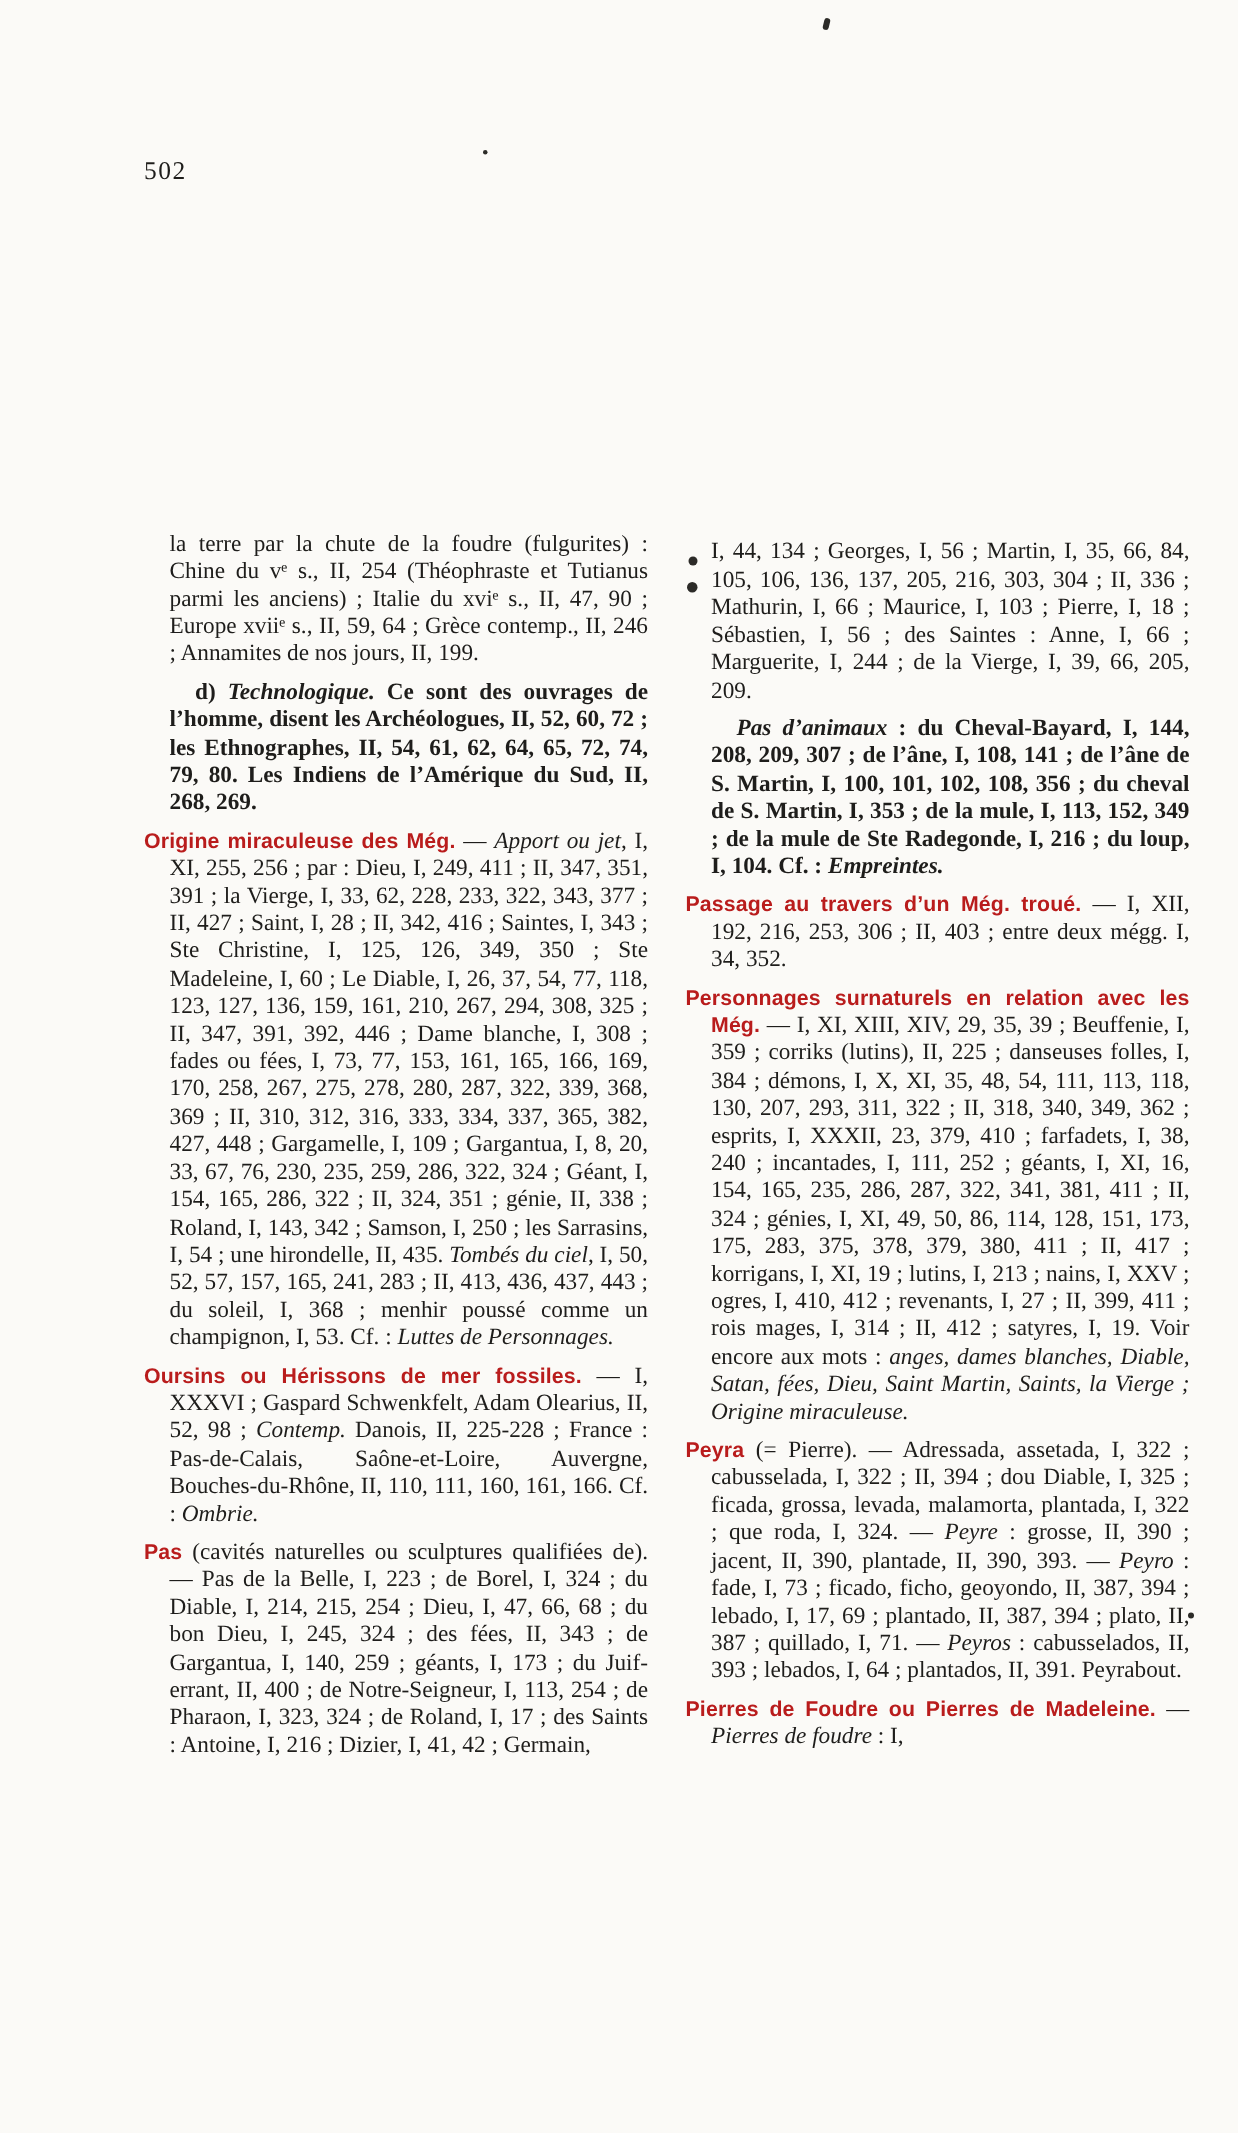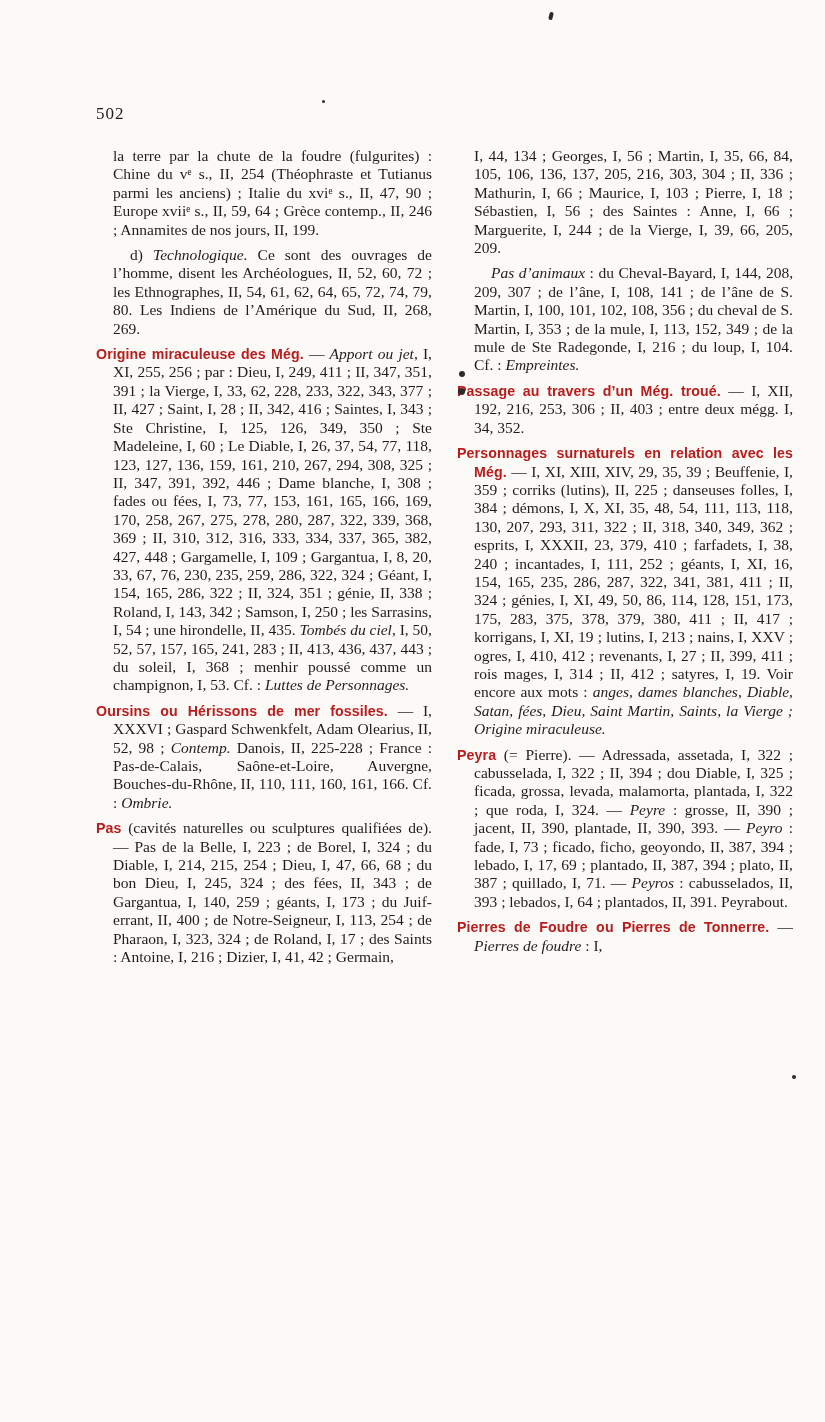--- a/index.html
+++ b/index.html
@@ -15,33 +15,33 @@
   }
   .running-head { position:absolute; left:96px; top:103px; width:697px; height:26px; }
   .folio { position:absolute; left:0; top:1px; font-size:17px; letter-spacing:1px; }
   .head-title {
     display:block; text-align:center;
     font-size:13.5px; letter-spacing:3px; word-spacing:7px;
     padding-top:4px; color:#242320;
   }
   .columns {
     position:absolute; left:96px; top:147px; width:697px;
-    display:flex; gap:25px; height:1240px; overflow:hidden;
+    display:flex; gap:25px; height:1240px; overflow:hidden;align-items:center;
   }
   .col { width:336px; }
   .para {
     text-align:justify;
     font-size:15.5px;
     line-height:18.4px;
     margin-bottom:7px;
     hyphens:none;
   }
   .cont  { padding-left:17px; }
   .entry { padding-left:17px; text-indent:-17px; }
-  .sub   { padding-left:17px; text-indent:17px; }
+  .sub   { padding-left:17px; text-indent:17px;font-weight:bold; }
   .hw {
     font-family:"Liberation Sans","DejaVu Sans",sans-serif;
     font-weight:700; font-size:14.2px; letter-spacing:0.1px; color:#b91c1c;
   }
   .it { font-style:italic; }
   .speck { position:absolute; background:#2c2b28; border-radius:50%; }
   .speck.s1 { left:549px; top:12px;   width:4px; height:8px; border-radius:2px; transform:rotate(14deg); }
   .speck.s2 { left:322px; top:100px;  width:3px; height:3px; }
   .speck.s3 { left:459px; top:371px;  width:6px; height:6px; }
   .speck.s4 { left:458px; top:388px;  width:7px; height:7px; }
@@ -63,21 +63,21 @@
         <p class="para entry"><span class="hw">Origine miraculeuse des Még.</span><span> — </span><span class="it">Apport ou jet</span><span>, I, XI, 255, 256 ; par : Dieu, I, 249, 411 ; II, 347, 351, 391 ; la Vierge, I, 33, 62, 228, 233, 322, 343, 377 ; II, 427 ; Saint, I, 28 ; II, 342, 416 ; Saintes, I, 343 ; Ste Christine, I, 125, 126, 349, 350 ; Ste Madeleine, I, 60 ; Le Diable, I, 26, 37, 54, 77, 118, 123, 127, 136, 159, 161, 210, 267, 294, 308, 325 ; II, 347, 391, 392, 446 ; Dame blanche, I, 308 ; fades ou fées, I, 73, 77, 153, 161, 165, 166, 169, 170, 258, 267, 275, 278, 280, 287, 322, 339, 368, 369 ; II, 310, 312, 316, 333, 334, 337, 365, 382, 427, 448 ; Gargamelle, I, 109 ; Gargantua, I, 8, 20, 33, 67, 76, 230, 235, 259, 286, 322, 324 ; Géant, I, 154, 165, 286, 322 ; II, 324, 351 ; génie, II, 338 ; Roland, I, 143, 342 ; Samson, I, 250 ; les Sarrasins, I, 54 ; une hirondelle, II, 435. </span><span class="it">Tombés du ciel</span><span>, I, 50, 52, 57, 157, 165, 241, 283 ; II, 413, 436, 437, 443 ; du soleil, I, 368 ; menhir poussé comme un champignon, I, 53. Cf. : </span><span class="it">Luttes de Personnages.</span></p>
         <p class="para entry"><span class="hw">Oursins ou Hérissons de mer fossiles.</span><span> — I, XXXVI ; Gaspard Schwenkfelt, Adam Olearius, II, 52, 98 ; </span><span class="it">Contemp.</span><span> Danois, II, 225-228 ; France : Pas-de-Calais, Saône-et-Loire, Auvergne, Bouches-du-Rhône, II, 110, 111, 160, 161, 166. Cf. : </span><span class="it">Ombrie.</span></p>
         <p class="para entry"><span class="hw">Pas</span><span> (cavités naturelles ou sculptures qualifiées de). — Pas de la Belle, I, 223 ; de Borel, I, 324 ; du Diable, I, 214, 215, 254 ; Dieu, I, 47, 66, 68 ; du bon Dieu, I, 245, 324 ; des fées, II, 343 ; de Gargantua, I, 140, 259 ; géants, I, 173 ; du Juif-errant, II, 400 ; de Notre-Seigneur, I, 113, 254 ; de Pharaon, I, 323, 324 ; de Roland, I, 17 ; des Saints : Antoine, I, 216 ; Dizier, I, 41, 42 ; Germain,</span></p>
       </div>
     <div class="col">
         <p class="para cont"><span>I, 44, 134 ; Georges, I, 56 ; Martin, I, 35, 66, 84, 105, 106, 136, 137, 205, 216, 303, 304 ; II, 336 ; Mathurin, I, 66 ; Maurice, I, 103 ; Pierre, I, 18 ; Sébastien, I, 56 ; des Saintes : Anne, I, 66 ; Marguerite, I, 244 ; de la Vierge, I, 39, 66, 205, 209.</span></p>
         <p class="para sub"><span class="it">Pas d’animaux</span><span> : du Cheval-Bayard, I, 144, 208, 209, 307 ; de l’âne, I, 108, 141 ; de l’âne de S. Martin, I, 100, 101, 102, 108, 356 ; du cheval de S. Martin, I, 353 ; de la mule, I, 113, 152, 349 ; de la mule de Ste Radegonde, I, 216 ; du loup, I, 104. Cf. : </span><span class="it">Empreintes.</span></p>
         <p class="para entry"><span class="hw">Passage au travers d’un Még. troué.</span><span> — I, XII, 192, 216, 253, 306 ; II, 403 ; entre deux mégg. I, 34, 352.</span></p>
         <p class="para entry"><span class="hw">Personnages surnaturels en relation avec les Még.</span><span> — I, XI, XIII, XIV, 29, 35, 39 ; Beuffenie, I, 359 ; corriks (lutins), II, 225 ; danseuses folles, I, 384 ; démons, I, X, XI, 35, 48, 54, 111, 113, 118, 130, 207, 293, 311, 322 ; II, 318, 340, 349, 362 ; esprits, I, XXXII, 23, 379, 410 ; farfadets, I, 38, 240 ; incantades, I, 111, 252 ; géants, I, XI, 16, 154, 165, 235, 286, 287, 322, 341, 381, 411 ; II, 324 ; génies, I, XI, 49, 50, 86, 114, 128, 151, 173, 175, 283, 375, 378, 379, 380, 411 ; II, 417 ; korrigans, I, XI, 19 ; lutins, I, 213 ; nains, I, XXV ; ogres, I, 410, 412 ; revenants, I, 27 ; II, 399, 411 ; rois mages, I, 314 ; II, 412 ; satyres, I, 19. Voir encore aux mots : </span><span class="it">anges, dames blanches, Diable, Satan, fées, Dieu, Saint Martin, Saints, la Vierge ; Origine miraculeuse.</span></p>
         <p class="para entry"><span class="hw">Peyra</span><span> (= Pierre). — Adressada, assetada, I, 322 ; cabusselada, I, 322 ; II, 394 ; dou Diable, I, 325 ; ficada, grossa, levada, malamorta, plantada, I, 322 ; que roda, I, 324. — </span><span class="it">Peyre</span><span> : grosse, II, 390 ; jacent, II, 390, plantade, II, 390, 393. — </span><span class="it">Peyro</span><span> : fade, I, 73 ; ficado, ficho, geoyondo, II, 387, 394 ; lebado, I, 17, 69 ; plantado, II, 387, 394 ; plato, II, 387 ; quillado, I, 71. — </span><span class="it">Peyros</span><span> : cabusselados, II, 393 ; lebados, I, 64 ; plantados, II, 391. Peyrabout.</span></p>
-        <p class="para entry"><span class="hw">Pierres de Foudre ou Pierres de Tonnerre.</span><span> — </span><span class="it">Pierres de foudre</span><span> : I,</span></p>
+        <p class="para entry"><span class="hw">Pierres de Foudre ou Pierres de Madeleine.</span><span> — </span><span class="it">Pierres de foudre</span><span> : I,</span></p>
       </div>
   </div>
 
   <div class="speck s1"></div>
   <div class="speck s2"></div>
   <div class="speck s3"></div>
   <div class="speck s4"></div>
   <div class="speck s5"></div>
 
 </div>

